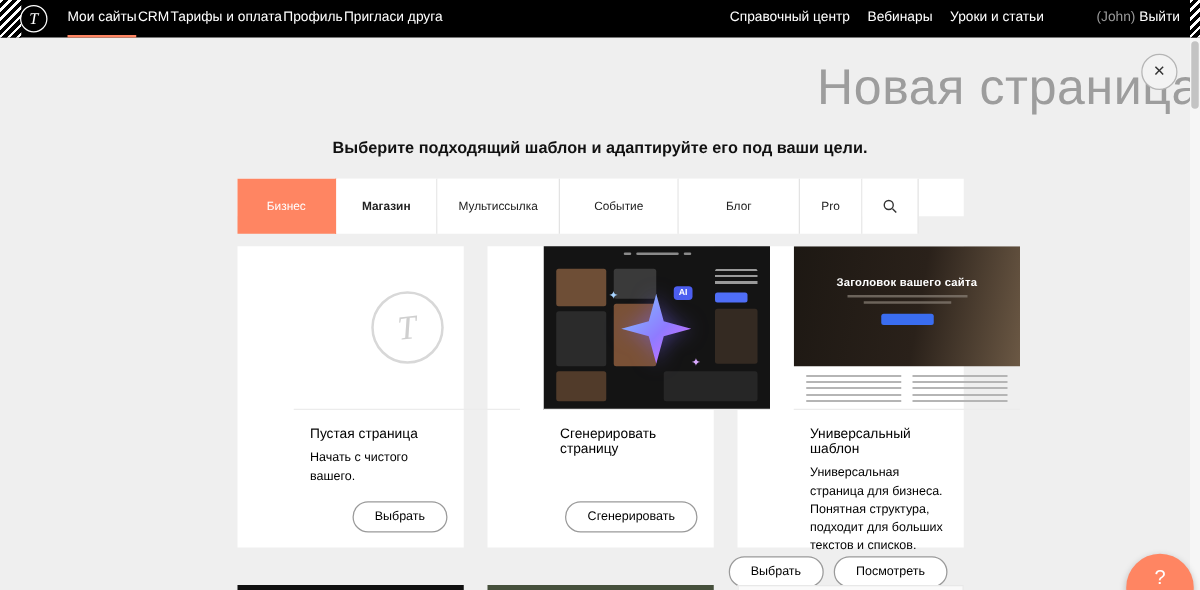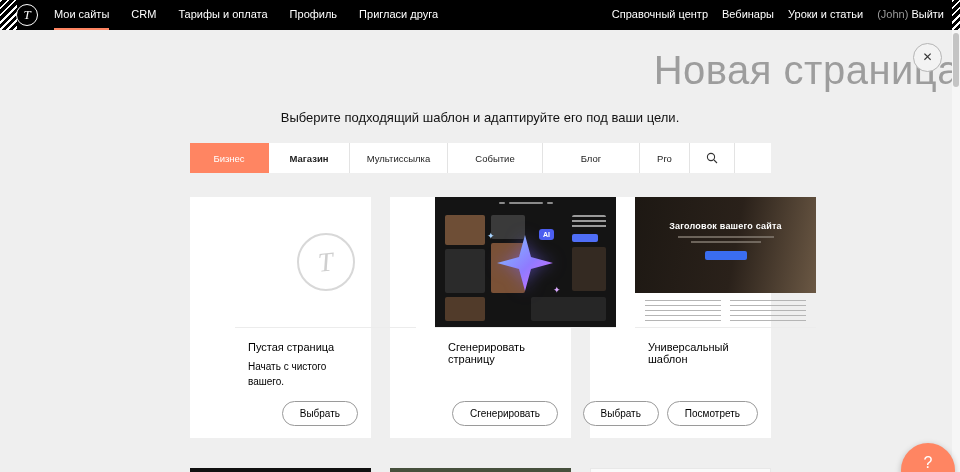--- a/index.html
+++ b/index.html
@@ -22,68 +22,68 @@
   .corner-stripes.left { left:0; width:17px; }
   .corner-stripes.right { right:0; width:8px; }
   .brand {
     position:absolute; left:16px; top:4px; width:22px; height:22px;
     border:1.5px solid #fff; border-radius:50%;
     color:#fff; font-family:"Liberation Serif", serif; font-style:italic;
     font-size:13px; text-align:center; line-height:19px;
   }
   .nav-left {
     position:absolute; left:54px; top:0; height:30px;
-    display:flex; gap:22px;
+    display:flex; gap:1px;
   }
   .nav-right {
     position:absolute; right:16px; top:0; height:30px;
     display:flex; gap:14px;
   }
   .nav-item {
     color:#fff; font-size:11px; line-height:28px; height:30px;
     border-bottom:2px solid transparent; cursor:pointer; white-space:nowrap;
   }
   .nav-item.active { border-bottom-color:#ff8562; }
-  .nav-user { color:#fff; font-size:11px; line-height:28px; white-space:nowrap; cursor:pointer; }
+  .nav-user { color:#fff; font-size:11px; line-height:28px; white-space:nowrap; cursor:pointer;margin-left:28px; }
   .nav-user .uname { color:#9a9a9a; }
 
   
   .scrollbar {
     position:absolute; right:0; top:30px; width:8px; height:442px;
     background:#f6f6f6; z-index:9;
   }
   .scroll-thumb {
     position:absolute; top:3px; left:1px; width:6px; height:54px;
     background:#c4c4c4; border-radius:3px;
   }
 
   
   .page-title {
     position:absolute; top:48px; left:0; width:100%;
     text-align:right; font-size:40px; font-weight:400;
     color:#9d9d9d; letter-spacing:0.5px;
   }
   .page-subtitle {
     position:absolute; top:110px; left:0; width:100%;
-    text-align:center; font-size:13px; color:#111;
+    text-align:center; font-size:13px; color:#111;font-weight:bold;
   }
   .close-btn {
     position:absolute; top:43px; right:18px; width:29px; height:29px;
     border:1px solid #b5b5b5; border-radius:50%; background:#f3f3f3;
     color:#333; font-size:12px; text-align:center; line-height:27px;
     cursor:pointer; z-index:8;
   }
 
   
   .tabs {
     position:absolute; left:190px; top:143px; width:581px; height:30px;
     display:flex; background:#fff;
   }
   .tab {
-    height:30px; display:flex; align-items:center; justify-content:center;
+    height:44px; display:flex; align-items:center; justify-content:center;
     font-size:9.5px; color:#222; border-right:1px solid #e3e3e3;
     cursor:pointer; background:#fff; white-space:nowrap;
   }
   .tab:nth-child(1){ width:79px; }
   .tab:nth-child(2){ width:81px;font-weight:bold; }
   .tab:nth-child(3){ width:98px; }
   .tab:nth-child(4){ width:95px; }
   .tab:nth-child(5){ width:97px; }
   .tab:nth-child(6){ width:50px; }
   .tab:nth-child(7){ width:45px; }
@@ -310,20 +310,21 @@
           <div class="uni-hero-title">Заголовок вашего сайта</div>
           <div class="uni-cap"></div>
           <div class="uni-cap short"></div>
           <div class="uni-btn"></div>
         </div>
         <div class="uni-text-block left"></div>
         <div class="uni-text-block right"></div>
       </div>
       <div class="card-body">
         <div class="card-title">Универсальный шаблон</div>
+        <div class="card-desc">Универсальная страница для бизнеса. Понятная структура, подходит для больших текстов и списков.</div>
         <div class="card-actions">
           <button class="pill-btn">Выбрать</button>
           <button class="pill-btn">Посмотреть</button>
         </div>
       </div>
     </div>
   </div>
 
   <div class="cards-row2">
     <div class="card2cut cut1"></div>

